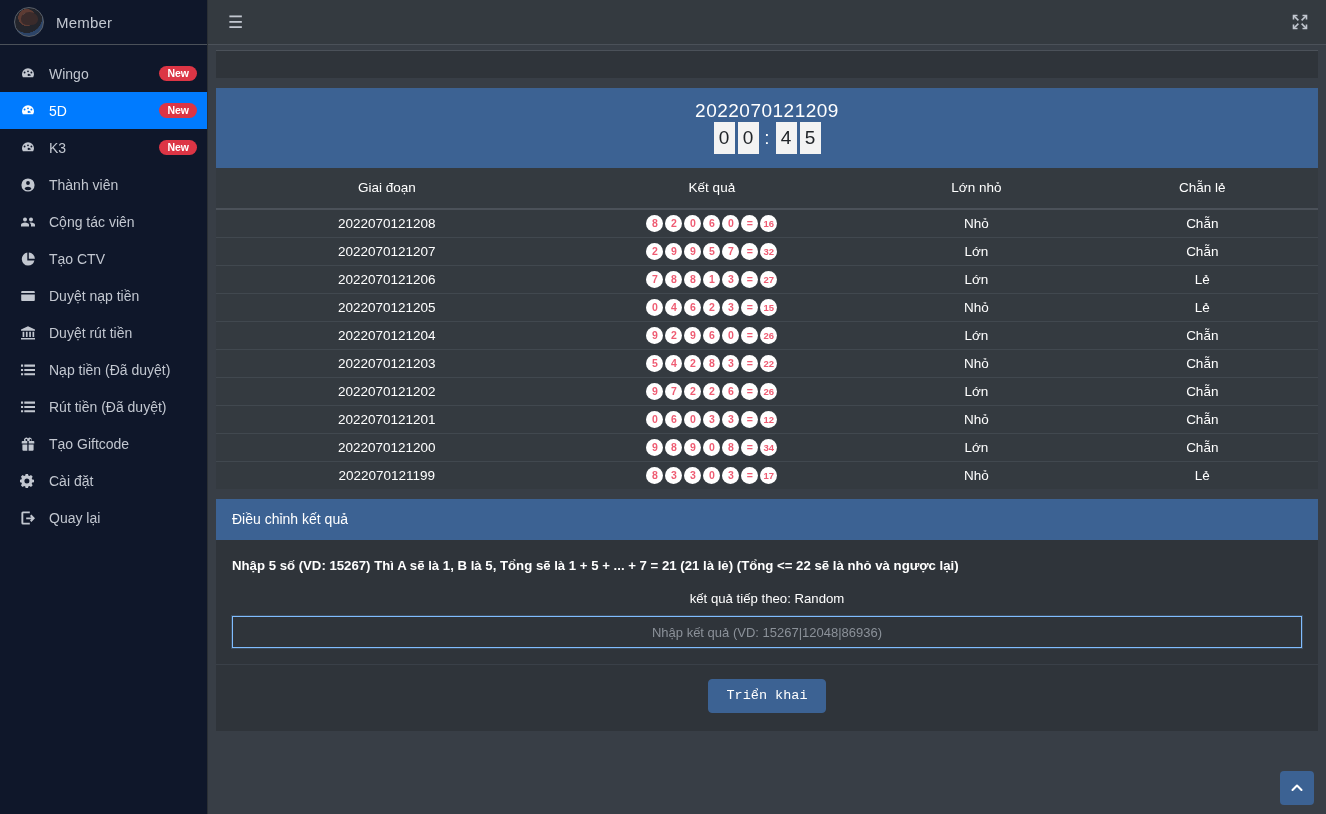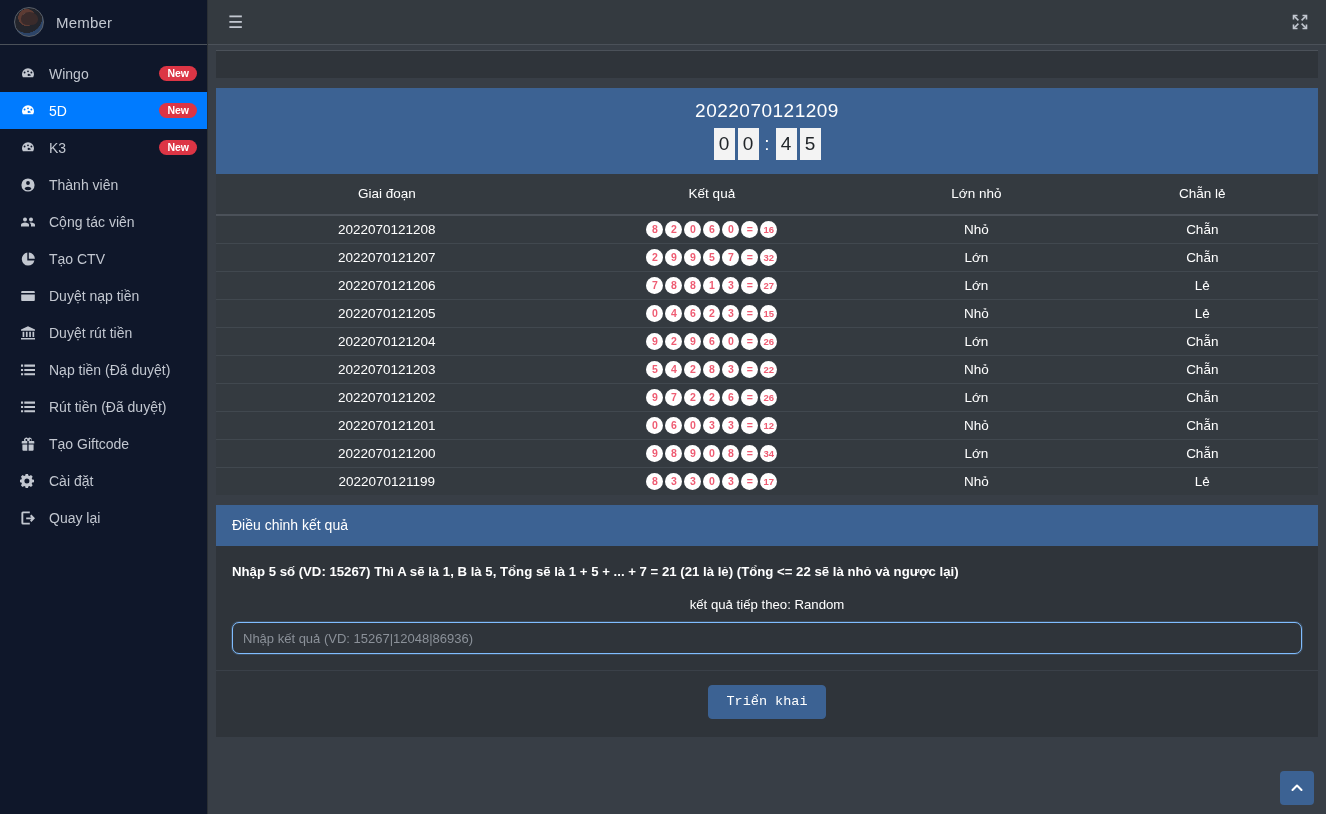--- a/index.html
+++ b/index.html
@@ -68,21 +68,21 @@
 
   .card-cut {
     background: #2f343a; height: 28px; margin-top: 5px;
     border-top: 1px solid #4b5159;
   }
 
   .timer-panel {
     background: #3c6293; margin-top: 10px; padding: 12px 0 14px;
     text-align: center; color: #fff;
   }
-  .timer-issue { font-size: 19px; letter-spacing: .5px; margin-bottom: 6px; }
+  .timer-issue { font-size: 19px; letter-spacing: .5px; }
   .timer-digits { display: flex; justify-content: center; align-items: center; gap: 3px; }
   .digit {
     background: #f3f3f3; color: #212529; font-size: 19px;
     width: 21px; height: 32px; display: flex; align-items: center; justify-content: center;
   }
   .colon { color: #fff; font-size: 19px; width: 11px; text-align: center; }
 
   
   .results { background: #343a40; width: 100%; border-collapse: collapse; }
   .results th {
@@ -113,25 +113,26 @@
     background: #3c6293; color: #fff; font-size: 14px;
     padding: 12px 16px 13px;
   }
   .panel-body { padding: 18px 16px 16px; }
   .hint {
     color: #fff; font-size: 13.2px; font-weight: bold; margin-bottom: 18px;
   }
   .next-label { color: #fff; font-size: 13.2px; font-weight: normal; margin-bottom: 10px; text-align: center; }
   .result-input {
     width: 100%; height: 32px; background: #2f343a;
-    border: 1px solid #80bdff; border-radius: 7px;
+    border: 1px solid #80bdff; border-radius: 0;
     color: #f0abfc; font-size: 13px; padding: 0 10px;
     font-family: "Liberation Sans", sans-serif;
     box-shadow: 0 0 0 1px rgba(128,189,255,.18);
     outline: none;
+    text-align: center;
   }
   .result-input::placeholder { color: #8b9199; }
 
   .panel-foot {
     background: #2f343a; padding: 14px 0 18px; text-align: center;
     border-top: 1px solid #3a4048;
   }
   .btn-primary {
     background: #3c6293; color: #fff; border: 1px solid #3c6293;
     border-radius: 4px; font-size: 13.5px; padding: 8px 17px 9px;

